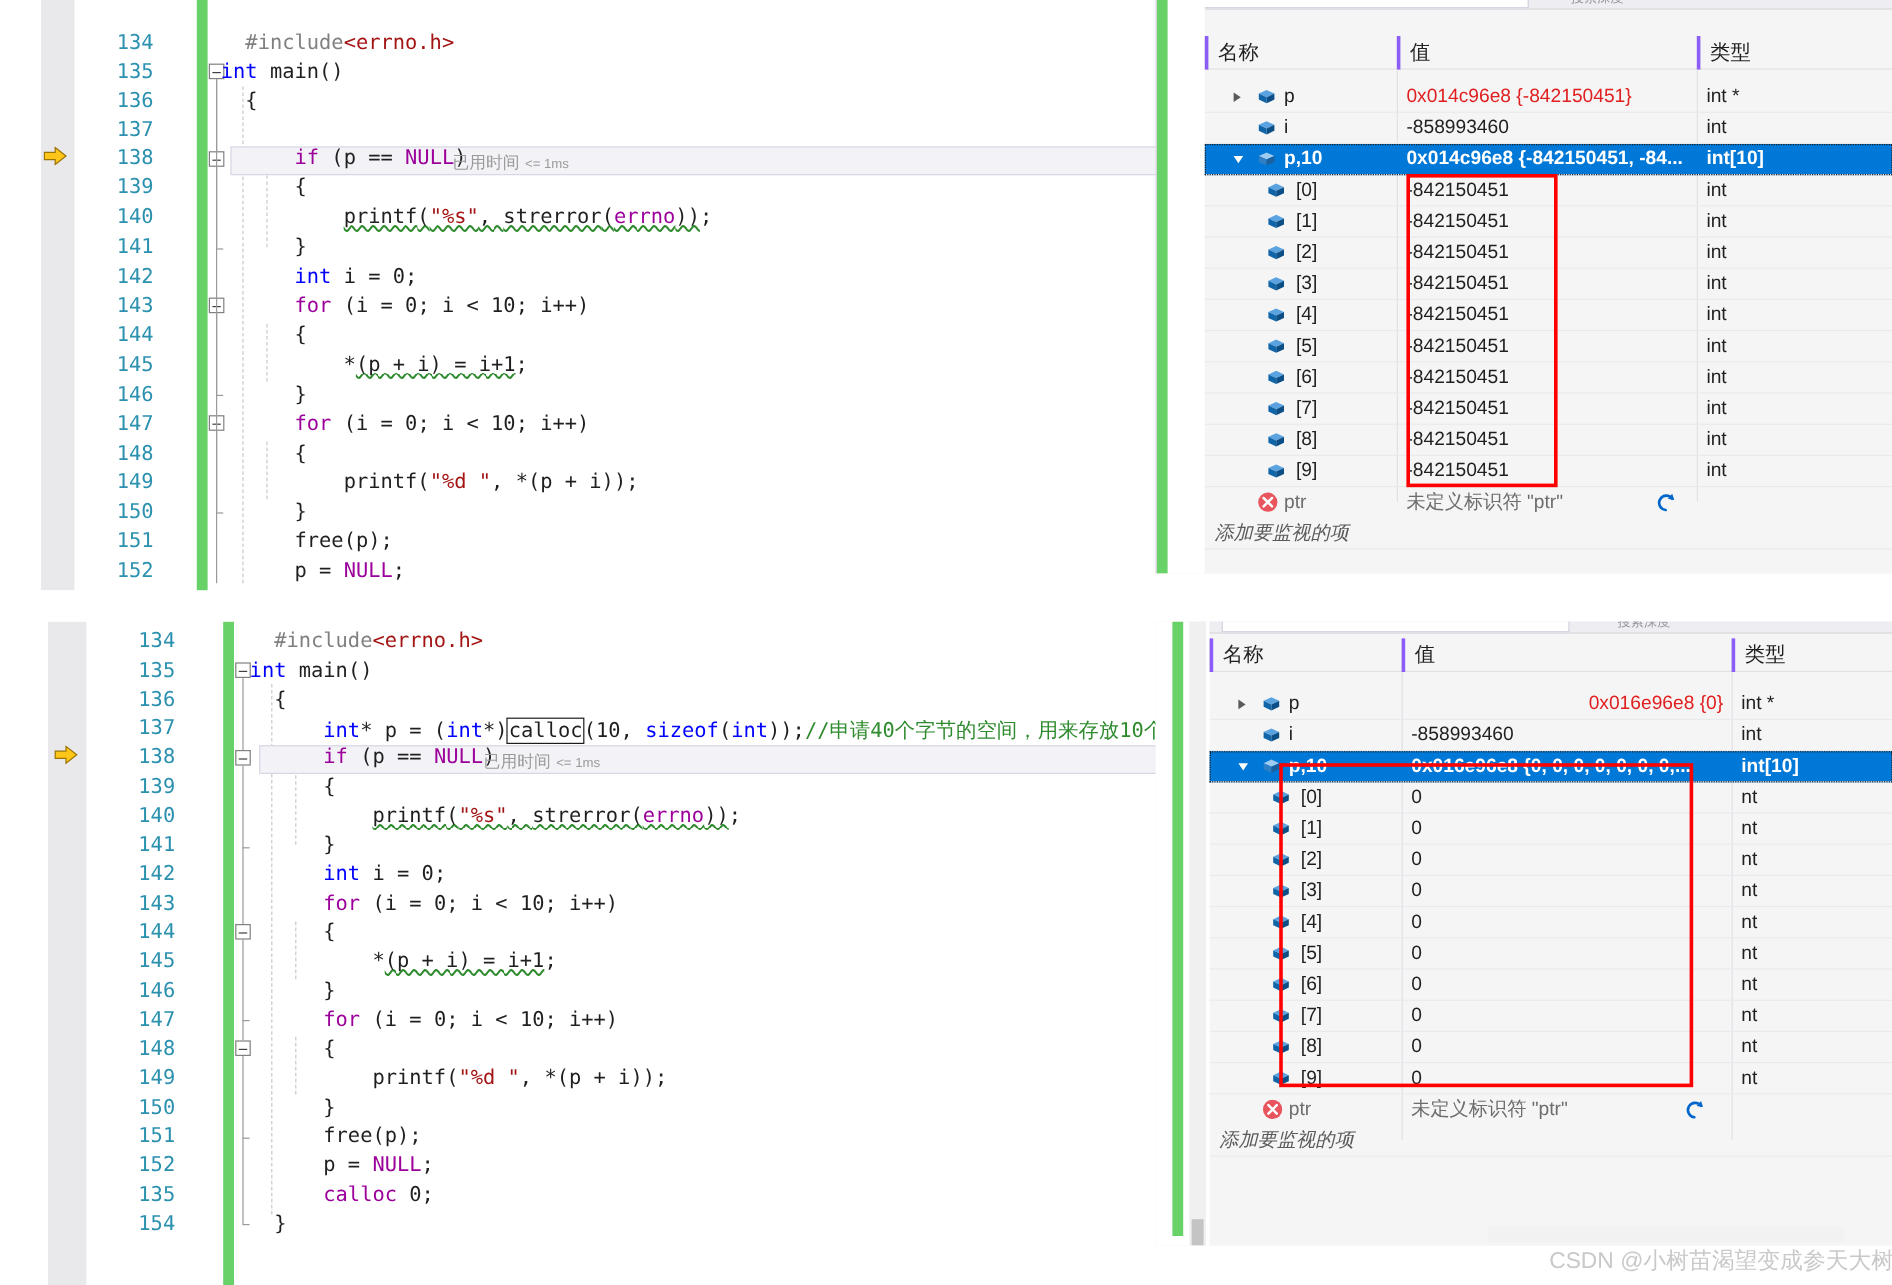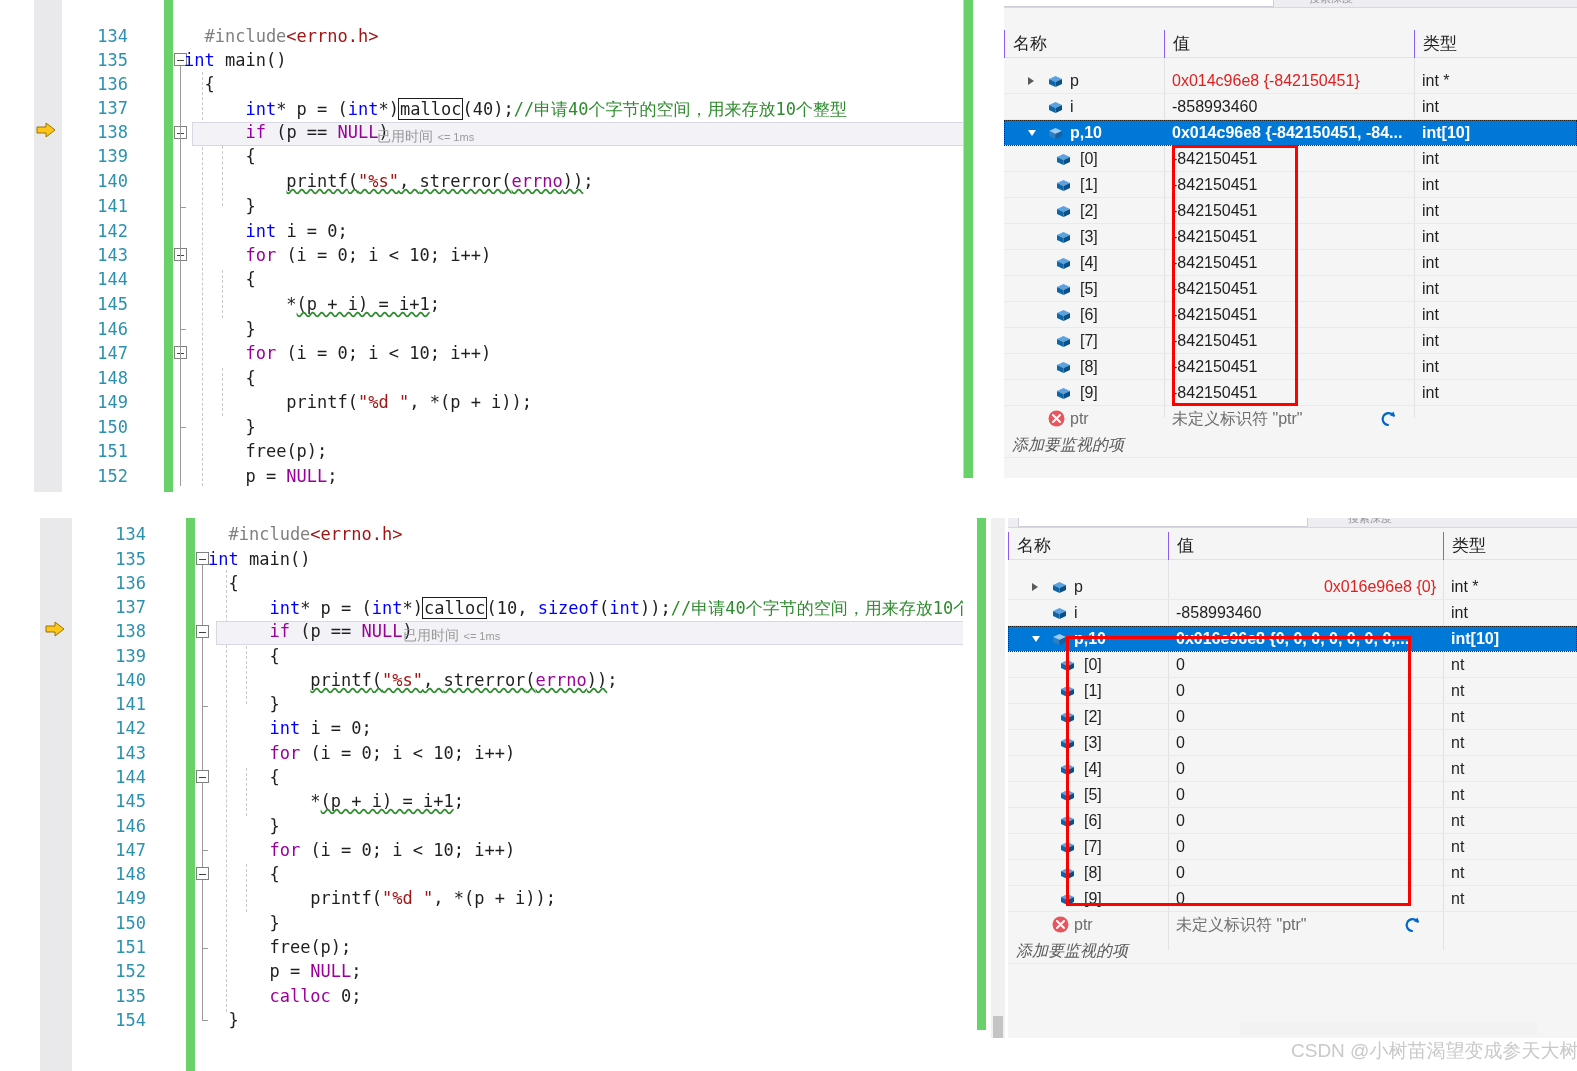--- a/index.html
+++ b/index.html
@@ -119,21 +119,21 @@
     position: absolute; font-size: 11px; color: #4a4a52;
     white-space: nowrap; opacity: .55;
   }
   .watch-header {
     position: absolute; left: 0; right: 0; height: 28px;
     background: #f5f5f5; border-bottom: 1px solid #e2e2e6;
   }
   .wh-cell {
     position: absolute; top: 0; height: 28px; line-height: 28px;
     font-size: 17px; color: #1f1f1f;
-    border-left: 1px solid #8b5cf6;
+    border-left: 3px solid #8b5cf6;
     padding-left: 8px; white-space: nowrap;
   }
   .wrow {
     position: absolute; left: 0; right: 0; height: 26px;
     border-bottom: 1px solid #eaeaee;
   }
   .wrow.sel { background: #0078d7; }
   .wrow.sel .wc { color: #ffffff; }
   .wrow.sel-outline {
     outline: 1px dotted #1f1f1f;
@@ -255,21 +255,20 @@
     <div class="curline-hl" style="left:158px; top:122px; width:787px; height:24px;"></div>
 
     <div class="code-col" style="left:150px; width:810px; top:0; bottom:0;">
 
       <div class="cl" style="top:26px; font-size:17px;"><span class="pp">  #include</span><span class="hdr">&lt;errno.h&gt;</span></div>
 
       <div class="cl" style="top:50px; font-size:17px;"><span class="kw">int</span><span class="fn"> main</span><span class="plain">()</span></div>
 
       <div class="cl" style="top:74px; font-size:17px;"><span class="plain">  {</span></div>
 
-      <div class="cl" style="top:98px; font-size:17px;"><span class="plain">      </span><span class="kw">int</span><span class="plain">* p = (</span><span class="kw">int</span><span class="plain">*)</span><span class="boxed"><span class="fn">malloc</span></span><span class="plain">(</span><span class="num">40</span><span class="plain">);</span><span class="cmt">//申请40个字节的空间，用来存放10个整型</span></div>
 
       <div class="cl" style="top:122px; font-size:17px;"><span class="plain">      </span><span class="kw2">if</span><span class="plain"> (p == </span><span class="kw2">NULL</span><span class="plain">)</span></div>
 
       <div class="cl" style="top:146px; font-size:17px;"><span class="plain">      {</span></div>
 
       <div class="cl" style="top:171px; font-size:17px;"><span class="plain">          </span><span class="squig"><span class="fn">printf</span><span class="plain">(</span><span class="str">"%s"</span><span class="plain">, </span><span class="fn">strerror</span><span class="plain">(</span><span class="kw2">errno</span><span class="plain">))</span></span><span class="plain">;</span></div>
 
       <div class="cl" style="top:196px; font-size:17px;"><span class="plain">      }</span></div>
 
       <div class="cl" style="top:221px; font-size:17px;"><span class="plain">      </span><span class="kw">int</span><span class="plain"> i = </span><span class="num">0</span><span class="plain">;</span></div>

